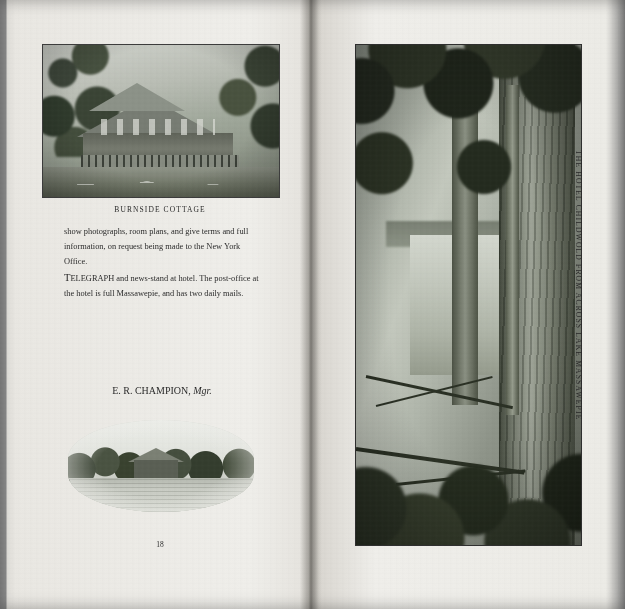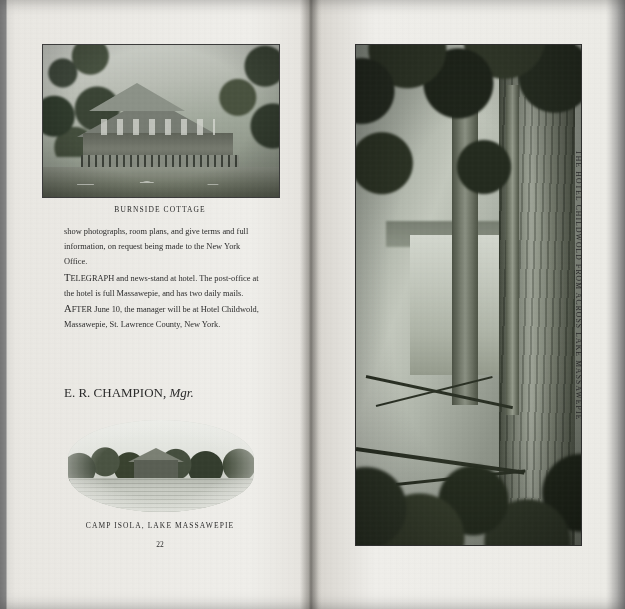--- a/index.html
+++ b/index.html
@@ -158,23 +158,23 @@
   }
   .body-text p { margin: 0 0 0.5px 0; }
   .dropcap {
     font-size: 10.6px;
   }
   .signature {
     position: absolute;
     left: 58px;
     top: 385px;
     width: 196px;
-    font-size: 13px;
+    font-size: 10px;
     color: #2b2b2b;
-    text-align: left;
+    text-align: center;
     padding-right: 8px;
   }
   .signature .mgr { font-style: italic; }
 
   
   .camp-photo {
     position: absolute;
     left: 62px;
     top: 420px;
     width: 186px;
@@ -366,43 +366,39 @@
 
       <div class="caption" id="cap-cottage">BURNSIDE COTTAGE</div>
 
       <div class="body-text">
         <p>
           <span>show photographs, room plans, and give terms and full information, on request being made to the New York Office.</span>
         </p>
         <p>
           <span class="dropcap">T</span><span>ELEGRAPH and news-stand at hotel. The post-office at the hotel is full Massawepie, and has two daily mails.</span>
         </p>
-        <p>
-          <span class="dropcap">A</span><span>FTER June 10, the manager will be at Hotel Childwold, Massawepie, St. Lawrence County, New York.</span>
-        </p>
       </div>
 
       <div class="signature">
         <span>E. R. CHAMPION,</span>
         <span class="mgr">Mgr.</span>
       </div>
 
       <div class="camp-photo">
         <div class="c-sky"></div>
         <div class="c-trees"></div>
         <div class="c-roof"></div>
         <div class="c-lodge"></div>
         <div class="c-water"></div>
         <div class="c-refl"></div>
         <div class="c-vig"></div>
       </div>
 
-      <div class="caption" id="cap-camp">CAMP ISOLA, LAKE MASSAWEPIE</div>
-
-      <div class="page-number">22</div>
+
+      <div class="page-number">18</div>
     </div>
 
     <div class="page-right"></div>
 
     <div class="forest-photo">
       <div class="f-bg"></div>
       <div class="f-far"></div>
       <div class="f-lake"></div>
       <div class="trunk-big"></div>
       <div class="trunk-mid"></div>

